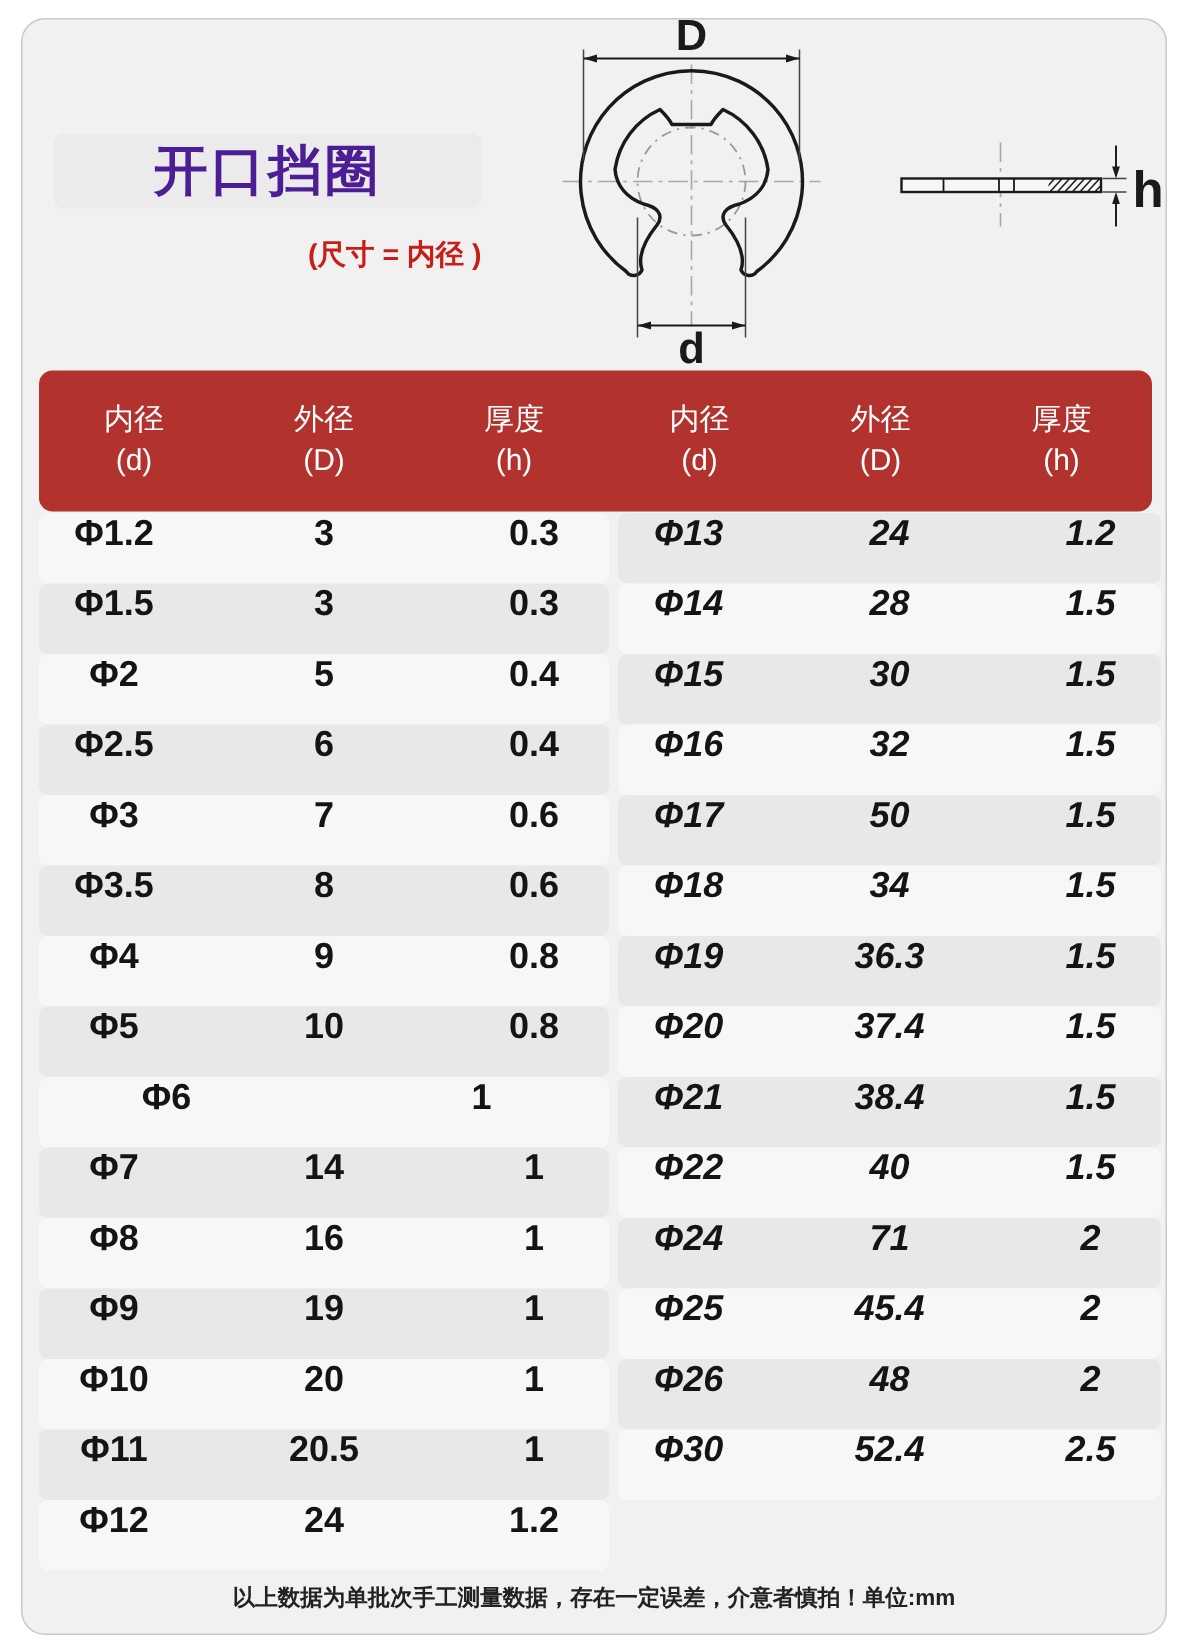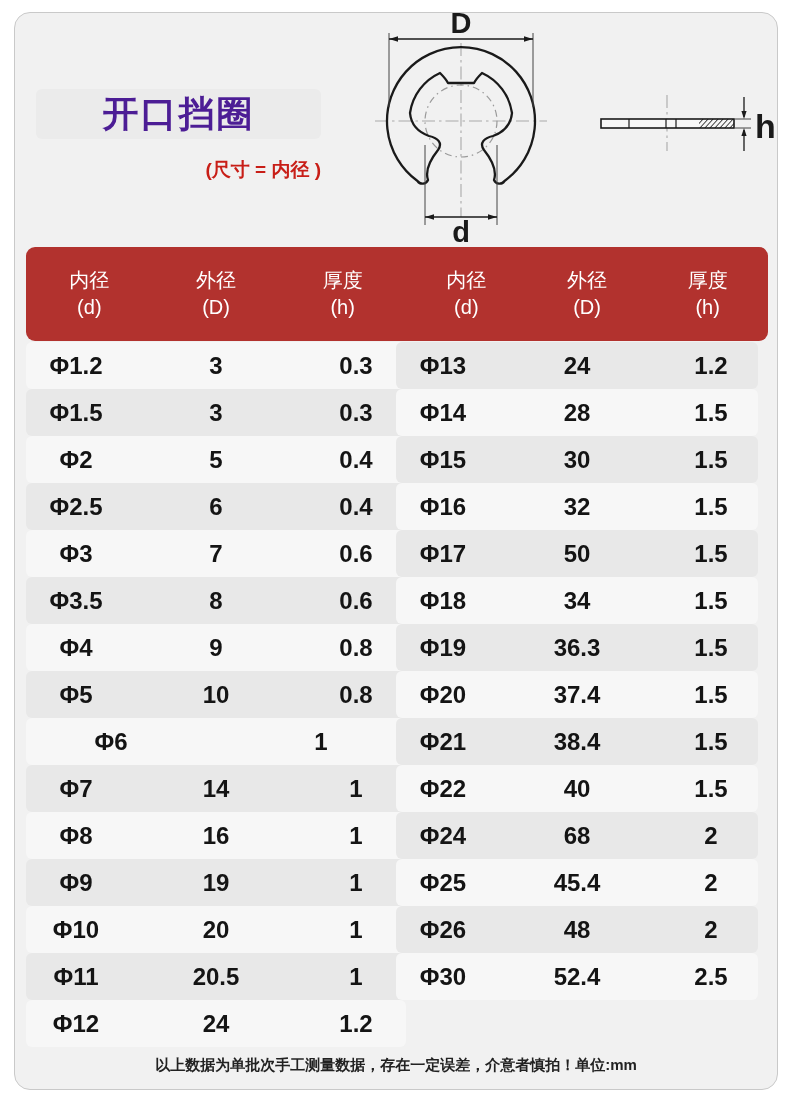--- a/index.html
+++ b/index.html
@@ -15,22 +15,22 @@
   .front-view{position:absolute;left:346px;top:-4px;}
   .side-view{position:absolute;left:574px;top:70px;}
   .thead{position:absolute;left:11px;top:234px;width:742px;height:94px;background:#b2322e;
         border-radius:9px;display:flex;}
   .thalf{display:flex;height:100%;}
   .thalf.lh{width:380px;} .thalf.rh{width:362px;}
   .thcell{flex:1;display:flex;flex-direction:column;align-items:center;justify-content:center;
         color:#ffffff;font-weight:400;font-size:20px;line-height:1.35;}
   .rows{position:absolute;top:329px;display:flex;flex-direction:column;}
   .rows-left{left:11px;width:380px;}
-  .rows-right{left:381px;width:362px;}
-  .trow{height:47px;display:flex;align-items:center;border-radius:6px;gap:40px;}
+  .rows-right{left:397px;width:362px;font-style:italic;}
+  .trow{height:47px;display:flex;align-items:flex-start;border-radius:6px;gap:40px;}
   .trow.gray{background:#e8e8e8;}
   .trow.light{background:#f7f7f7;}
   .tcell{flex:1;text-align:center;font-size:24px;font-weight:700;color:#141414;}
   .footer{position:absolute;left:0;bottom:14px;width:100%;text-align:center;
         font-size:15px;font-weight:600;color:#222222;}
   svg{display:block;}
   .oline{stroke:#1a1a1a;fill:none;}
   .dimline{stroke:#1a1a1a;stroke-width:1.3;}
   .extline{stroke:#444;stroke-width:1;}
   .ctr{stroke:#a9a9a9;stroke-width:1.1;stroke-dasharray:13 4 2.5 4;}
@@ -268,21 +268,21 @@
           <div class="tcell">38.4</div>
           <div class="tcell">1.5</div>
         </div>
         <div class="trow light">
           <div class="tcell">Φ22</div>
           <div class="tcell">40</div>
           <div class="tcell">1.5</div>
         </div>
         <div class="trow gray">
           <div class="tcell">Φ24</div>
-          <div class="tcell">68</div>
+          <div class="tcell">71</div>
           <div class="tcell">2</div>
         </div>
         <div class="trow light">
           <div class="tcell">Φ25</div>
           <div class="tcell">45.4</div>
           <div class="tcell">2</div>
         </div>
         <div class="trow gray">
           <div class="tcell">Φ26</div>
           <div class="tcell">48</div>

